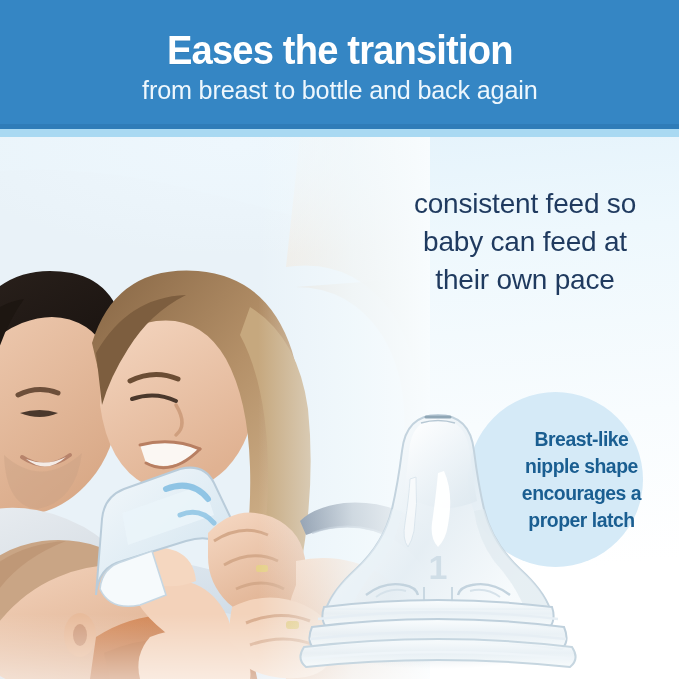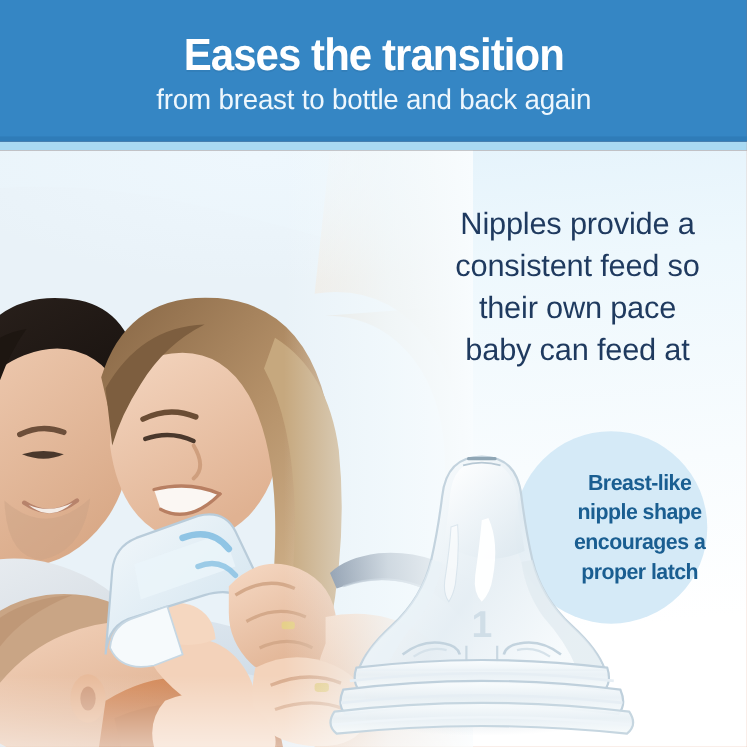--- a/index.html
+++ b/index.html
@@ -1,19 +1,19 @@
 <!DOCTYPE html>
 <html><head>
 <meta charset="utf-8">
 <style>
   * { margin:0; padding:0; box-sizing:border-box; }
   html,body { width:679px; height:679px; overflow:hidden; background:#fff; }
   body { font-family:"Liberation Sans", sans-serif; }
 
-  #page { position:relative; width:679px; height:679px; overflow:hidden; background:#c2410c; }
+  #page { position:relative; width:679px; height:679px; overflow:hidden; background:#4d7c0f; }
 
   
   .header {
     position:absolute; left:0; top:0; width:679px; height:128px;
     background:#3586c4;
     display:flex; flex-direction:column; align-items:center; justify-content:center;
     padding-top:4px;
   }
   .header-title {
     color:#ffffff;
@@ -250,24 +250,23 @@
 
         <path d="M150 500 Q196 482 228 504 Q254 524 250 542 L140 542 Q134 518 150 500 Z" fill="#f3d2ba"></path>
 
         <rect x="0" y="0" width="430" height="160" fill="url(#topfade)"></rect>
       </svg>
       <div class="photo-fade"></div>
       <div class="photo-fade-b"></div>
     </div>
 
     <div class="lede">
-      <span>Nipples provide a</span>
       <span>consistent feed so</span>
+      <span>baby can feed at</span>
       <span>their own pace</span>
-      <span>baby can feed at</span>
     </div>
 
     <div class="badge">
       <div class="badge-text">
         <span>Breast-like</span>
         <span>nipple shape</span>
         <span>encourages a</span>
         <span>proper latch</span>
       </div>
     </div>

